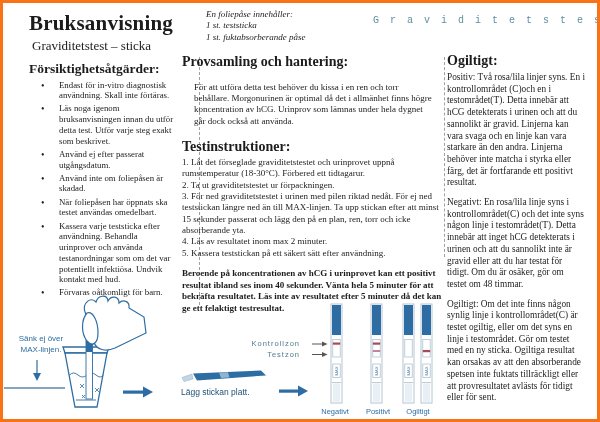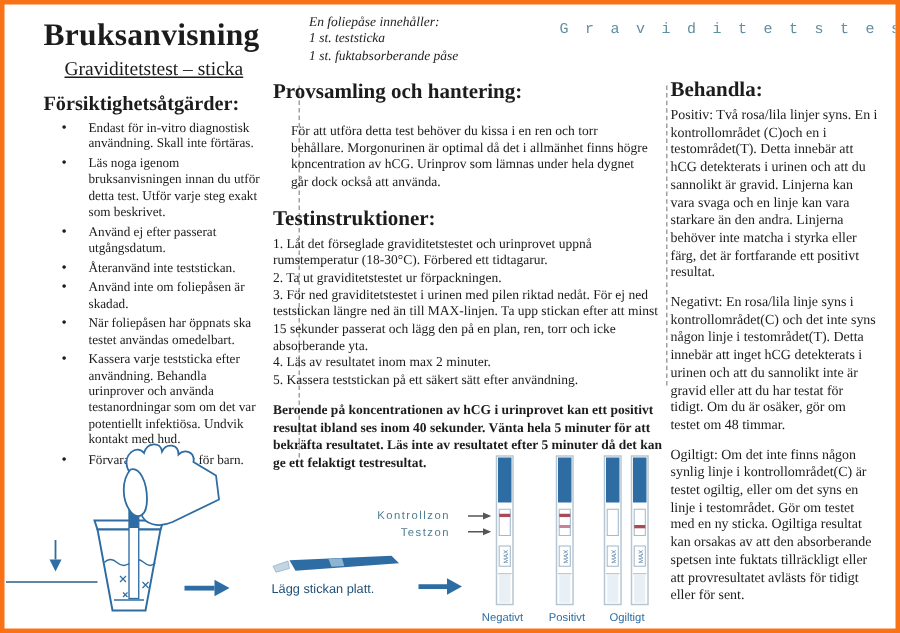--- a/index.html
+++ b/index.html
@@ -8,21 +8,21 @@
     border:3px solid #f97316; overflow:hidden;
     font-family:"Liberation Serif", serif; color:#1c1c1c;
     box-sizing:border-box;
   }
   
   .col-left  { position:absolute; left:26px;  top:8px;  width:146px; }
   .col-mid   { position:absolute; left:179px; top:6px;  width:262px; }
   .col-right { position:absolute; left:444px; top:50px; width:138px; }
 
   .title    { margin:0; font-size:21px; font-weight:bold; letter-spacing:0.2px; }
-  .subtitle { font-size:13px; margin:2px 0 0 14px;text-decoration:underline; }
+  .subtitle { font-size:13px; margin:2px 0 0 3px; }
   .prec-heading { margin:7px 0 2px 0; font-size:13.5px; font-weight:bold; }
 
   ul.bullets { list-style:none; margin:2px 0 0 0; padding:0; font-size:8.8px; line-height:1.22; }
   ul.bullets li { position:relative; padding-left:30px; margin-top:2.5px; }
   ul.bullets li::before { content:"\2022"; position:absolute; left:12px; font-size:10px; }
 
   .pouch { font-style:italic; font-size:9px; line-height:1.25; margin-left:24px; }
   .mid-heading { margin:11px 0 2px 0; font-size:14px; font-weight:bold; }
   .mid-body { margin:12px; font-size:9px; line-height:1.26; }
   .instr-list { margin:0; font-size:9px; line-height:1.26; }
@@ -66,21 +66,20 @@
 
   <section class="col-left">
     <h1 class="title">Bruksanvisning</h1>
     <div class="subtitle">Graviditetstest – sticka</div>
     <h2 class="prec-heading">Försiktighetsåtgärder:</h2>
     <ul class="bullets">
 
     <li>Endast för in-vitro diagnostisk användning. Skall inte förtäras.</li>
         <li>Läs noga igenom bruksanvisningen innan du utför detta test. Utför varje steg exakt som beskrivet.</li>
         <li>Använd ej efter passerat utgångsdatum.</li>
-        <li>Återanvänd inte teststickan.</li>
         <li>Använd inte om foliepåsen är skadad.</li>
         <li>När foliepåsen har öppnats ska testet användas omedelbart.</li>
         <li>Kassera varje teststicka efter användning. Behandla urinprover och använda testanordningar som om det var potentiellt infektiösa. Undvik kontakt med hud.</li>
         <li>Förvaras oåtkomligt för barn.</li>
       </ul>
   </section>
 
   <section class="col-mid">
     <div class="pouch">
 
@@ -98,21 +97,21 @@
         <div>3. För ned graviditetstestet i urinen med pilen riktad nedåt. För ej ned teststickan längre ned än till MAX-linjen. Ta upp stickan efter att minst 15 sekunder passerat och lägg den på en plan, ren, torr och icke absorberande yta.</div>
         <div>4. Läs av resultatet inom max 2 minuter.</div>
         <div>5. Kassera teststickan på ett säkert sätt efter användning.</div>
       </div>
     <p class="warning">Beroende på koncentrationen av hCG i urinprovet kan ett positivt resultat ibland ses inom 40 sekunder. Vänta hela 5 minuter för att bekräfta resultatet. Läs inte av resultatet efter 5 minuter då det kan ge ett felaktigt testresultat.</p>
   </section>
 
   <div class="brand-header">G r a v i d i t e t s t e s t</div>
 
   <section class="col-right">
-    <h3 class="res-heading">Behandla:</h3>
+    <h3 class="res-heading">Ogiltigt:</h3>
     <div>
 
     <p class="result-p">Positiv: Två rosa/lila linjer syns. En i kontrollområdet (C)och en i testområdet(T). Detta innebär att hCG detekterats i urinen och att du sannolikt är gravid. Linjerna kan vara svaga och en linje kan vara starkare än den andra. Linjerna behöver inte matcha i styrka eller färg, det är fortfarande ett positivt resultat.</p>
         <p class="result-p">Negativt: En rosa/lila linje syns i kontrollområdet(C) och det inte syns någon linje i testområdet(T). Detta innebär att inget hCG detekterats i urinen och att du sannolikt inte är gravid eller att du har testat för tidigt. Om du är osäker, gör om testet om 48 timmar.</p>
         <p class="result-p">Ogiltigt: Om det inte finns någon synlig linje i kontrollområdet(C) är testet ogiltig, eller om det syns en linje i testområdet. Gör om testet med en ny sticka. Ogiltiga resultat kan orsakas av att den absorberande spetsen inte fuktats tillräckligt eller att provresultatet avlästs för tidigt eller för sent.</p>
       </div>
   </section>
 
   <svg class="diagram-svg" viewBox="0 0 600 422">
 
@@ -210,20 +209,24 @@
       <rect x="419" y="302" width="9" height="30" fill="#2e6da3"></rect>
       <rect x="419.8" y="336.5" width="7.4" height="17.5" fill="#ffffff" stroke="#a4b9c9" stroke-width="0.7"></rect>
       <rect x="419.8" y="347" width="7.4" height="2.2" fill="#aa4a58"></rect>
       <rect x="419.8" y="361" width="7.4" height="13.5" fill="#ffffff" stroke="#a4b9c9" stroke-width="0.7"></rect>
       <text x="423.7" y="369.8" transform="rotate(-90 423.7 368)" font-family="Liberation Sans, sans-serif" font-size="4.2" fill="#4a7aa0" text-anchor="middle">MAX</text>
       <line x1="419" y1="379.5" x2="428" y2="379.5" stroke="#a4b9c9" stroke-width="0.7"></line>
       <rect x="419.8" y="380.3" width="7.4" height="18.5" fill="#e8eff5"></rect>
     </g>
   </svg>
 
+  <div class="diag-label dip-label">
+    <div>Sänk ej över</div>
+    <div>MAX-linjen.</div>
+  </div>
   <div class="diag-label flat-label">Lägg stickan platt.</div>
   <div class="diag-label zone-label zone-label-control">Kontrollzon</div>
   <div class="diag-label zone-label zone-label-test">Testzon</div>
   <div class="diag-label stick-label stick-label-neg">Negativt</div>
   <div class="diag-label stick-label stick-label-pos">Positivt</div>
   <div class="diag-label stick-label stick-label-inv">Ogiltigt</div>
 
 </div>
 
 </body></html>

